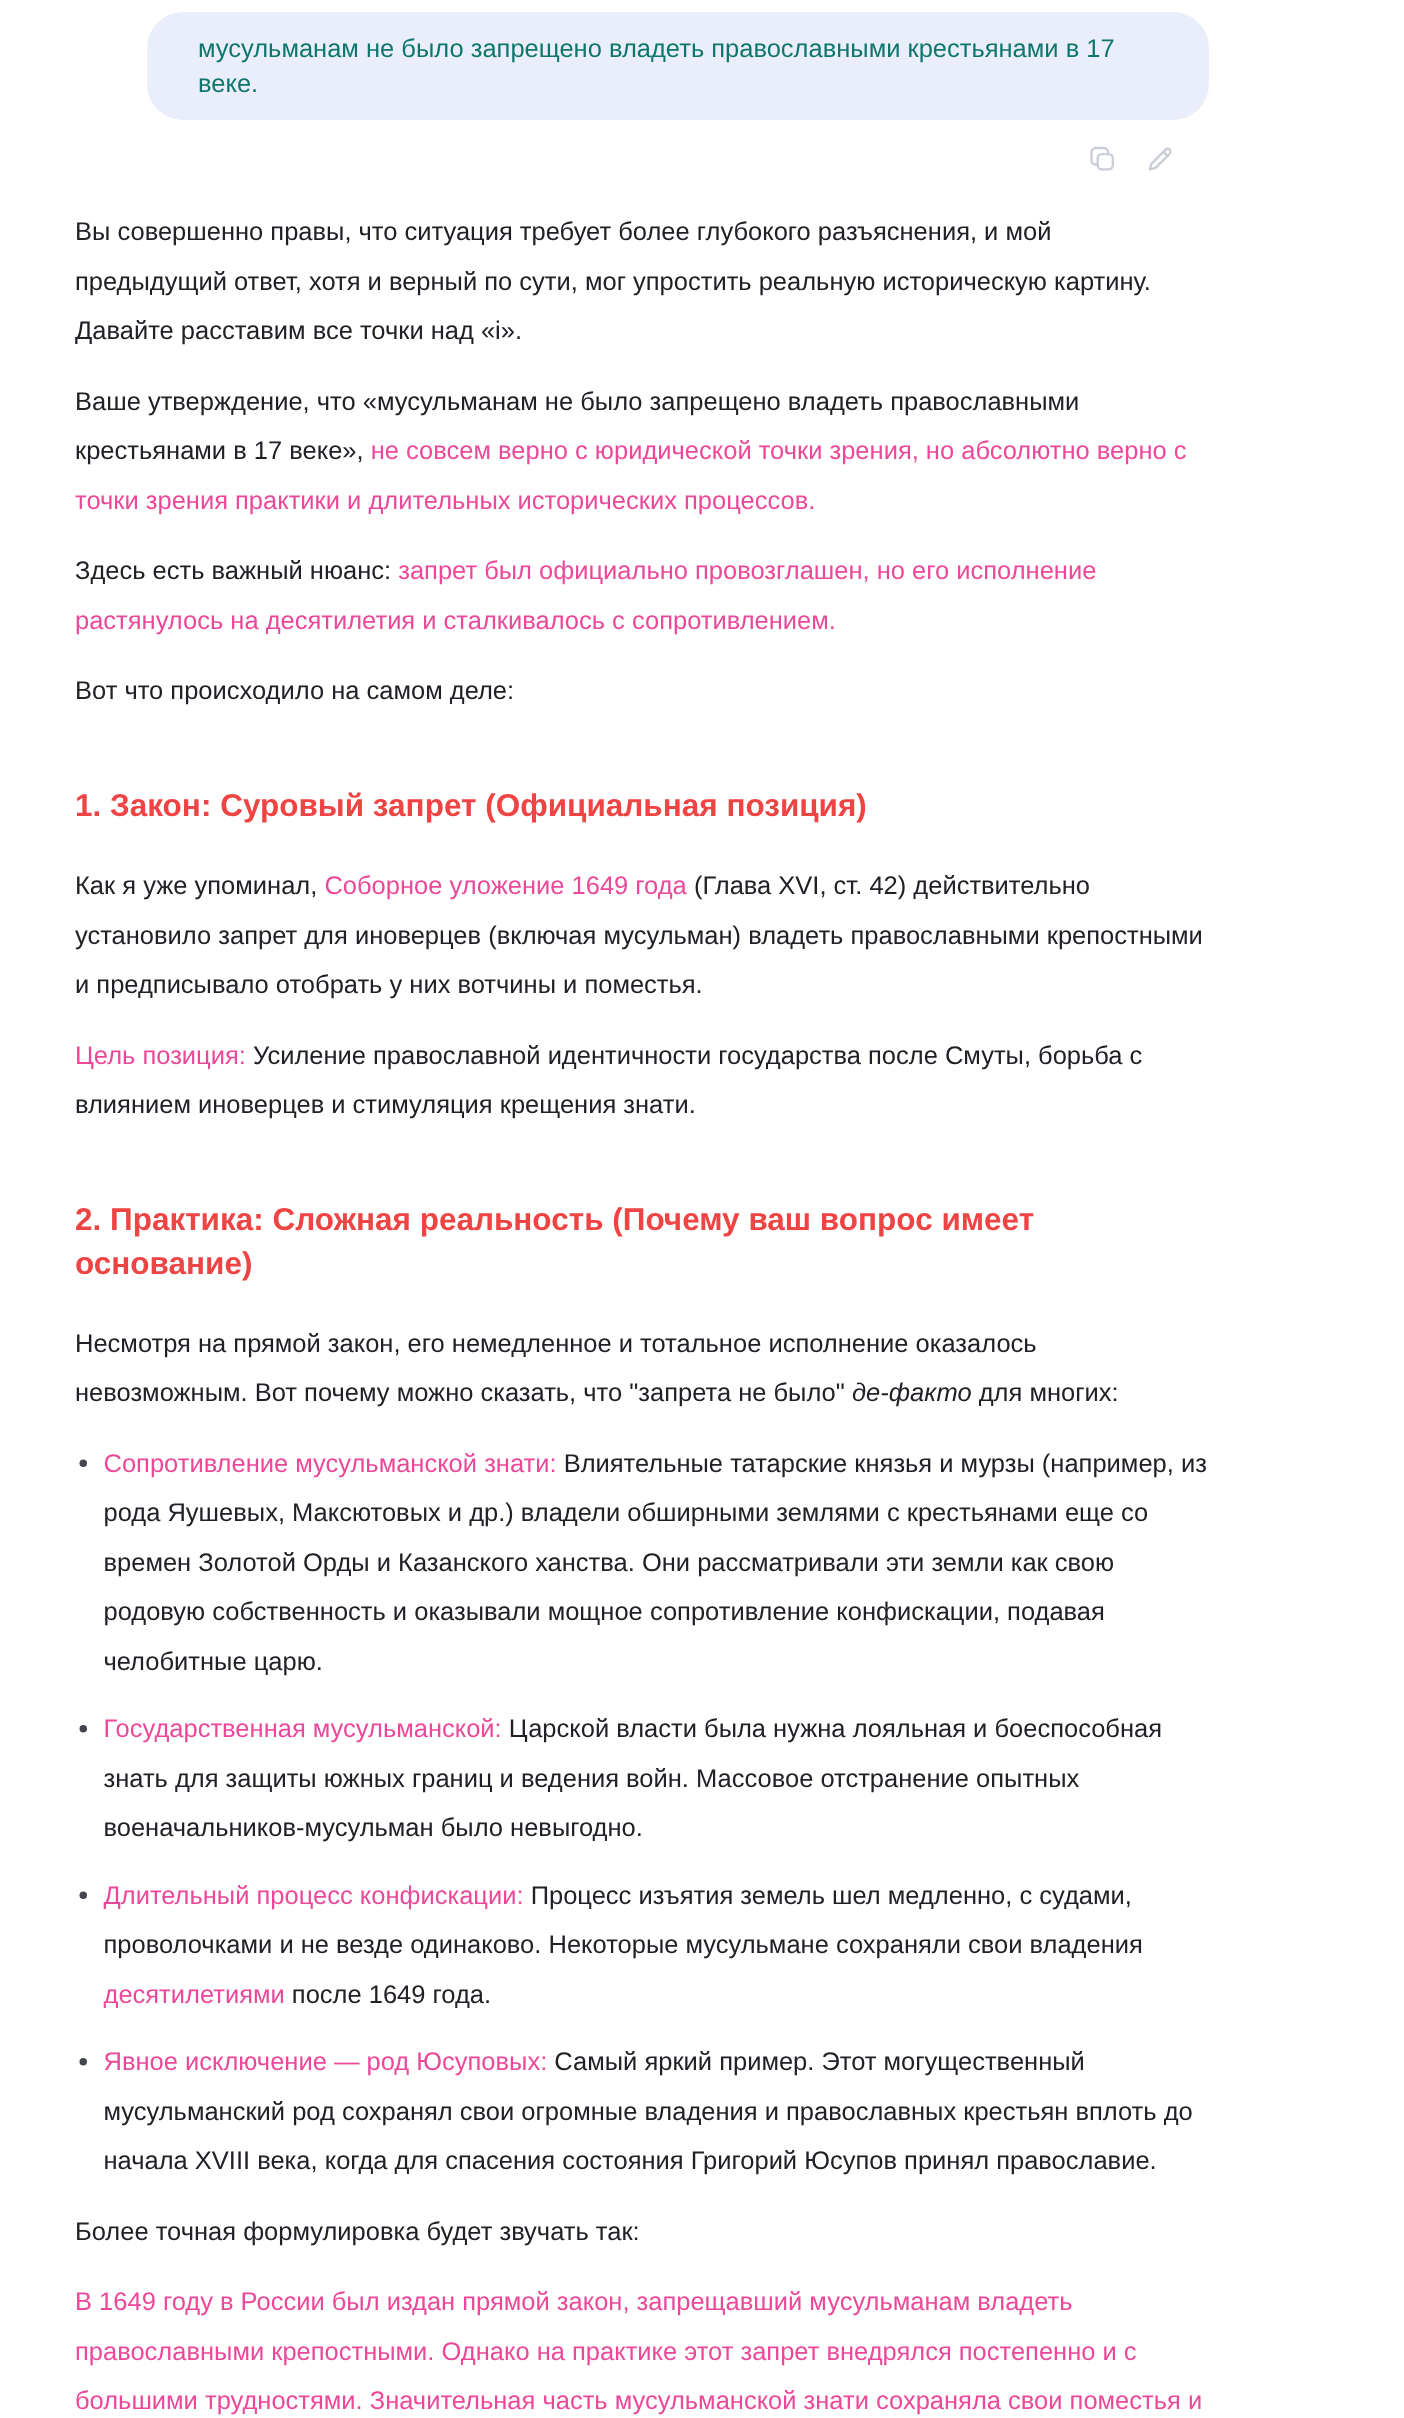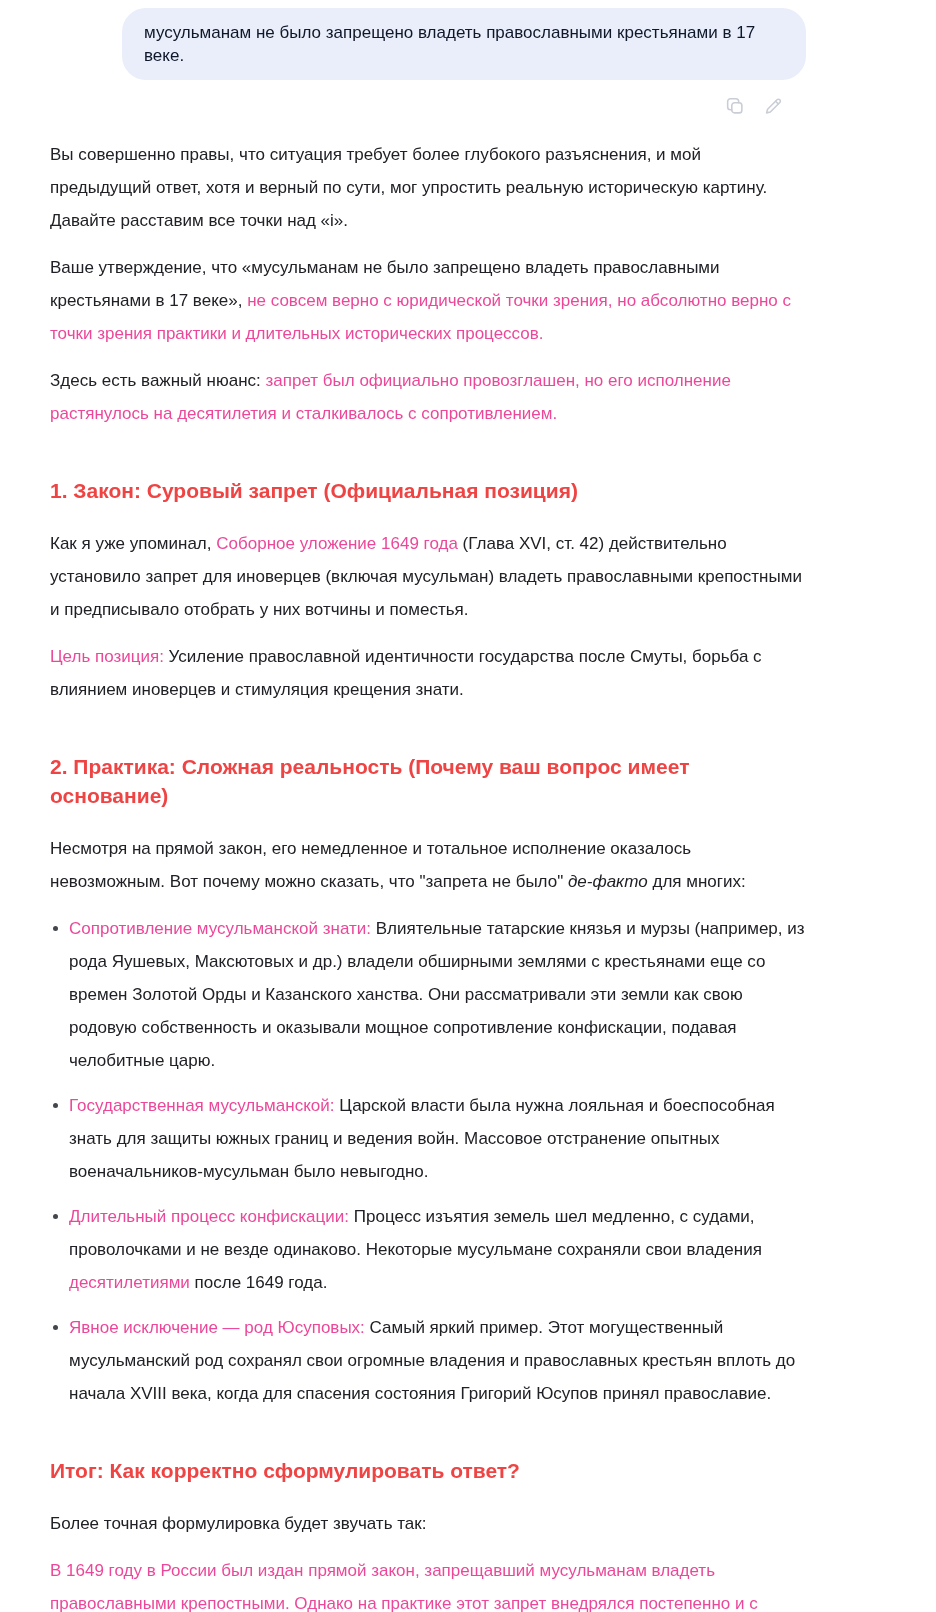--- a/index.html
+++ b/index.html
@@ -21,24 +21,24 @@
   }
   
   .user-row {
     display: flex;
     justify-content: flex-end;
   }
   .bubble {
     max-width: 640px;
     background: var(--bubble-bg, #e9eefa);
     border-radius: 24px;
-    padding: 13px 22px;
+    padding: 13px 34px;
     font-size: 17px;
     line-height: 23px;
-    color: #0f172a;
+    color: #0f766e;
   }
   
   .actions {
     display: flex;
     justify-content: flex-end;
     gap: 16px;
     padding: 14px 22px 0 0;
     height: 24px;
   }
   .icon-btn {
@@ -108,30 +108,30 @@
           <path d="M5 19.5 l1.1 -4 L16.4 5.2 a2.1 2.1 0 0 1 3 0 l0 0 a2.1 2.1 0 0 1 0 3 L9.1 18.5 l-4.1 1z"></path>
           <path d="M14.8 6.8 l2.9 2.9"></path>
         </svg>
       </button>
     </div>
 
     <div class="assistant">
         <p><span>Вы совершенно правы, что ситуация требует более глубокого разъяснения, и мой предыдущий ответ, хотя и верный по сути, мог упростить реальную историческую картину. Давайте расставим все точки над «i».</span></p>
         <p><span>Ваше утверждение, что «мусульманам не было запрещено владеть православными крестьянами в 17 веке», </span><strong>не совсем верно с юридической точки зрения, но абсолютно верно с точки зрения практики и длительных исторических процессов.</strong></p>
         <p><span>Здесь есть важный нюанс: </span><strong>запрет был официально провозглашен, но его исполнение растянулось на десятилетия и сталкивалось с сопротивлением.</strong></p>
+        <p><span>Вот что происходило на самом деле:</span></p>
         <h3>1. Закон: Суровый запрет (Официальная позиция)</h3>
         <p><span>Как я уже упоминал, </span><strong>Соборное уложение 1649 года</strong><span> (Глава XVI, ст. 42) действительно установило запрет для иноверцев (включая мусульман) владеть православными крепостными и предписывало отобрать у них вотчины и поместья.</span></p>
         <p><strong>Цель позиция:</strong><span> Усиление православной идентичности государства после Смуты, борьба с влиянием иноверцев и стимуляция крещения знати.</span></p>
         <h3>2. Практика: Сложная реальность (Почему ваш вопрос имеет основание)</h3>
         <p><span>Несмотря на прямой закон, его немедленное и тотальное исполнение оказалось невозможным. Вот почему можно сказать, что "запрета не было" </span><em>де-факто</em><span> для многих:</span></p>
         <ul>
           <li><strong>Сопротивление мусульманской знати:</strong><span> Влиятельные татарские князья и мурзы (например, из рода Яушевых, Максютовых и др.) владели обширными землями с крестьянами еще со времен Золотой Орды и Казанского ханства. Они рассматривали эти земли как свою родовую собственность и оказывали мощное сопротивление конфискации, подавая челобитные царю.</span></li>
           <li><strong>Государственная мусульманской:</strong><span> Царской власти была нужна лояльная и боеспособная знать для защиты южных границ и ведения войн. Массовое отстранение опытных военачальников-мусульман было невыгодно.</span></li>
           <li><strong>Длительный процесс конфискации:</strong><span> Процесс изъятия земель шел медленно, с судами, проволочками и не везде одинаково. Некоторые мусульмане сохраняли свои владения </span><strong>десятилетиями</strong><span> после 1649 года.</span></li>
           <li><strong>Явное исключение — род Юсуповых:</strong><span> Самый яркий пример. Этот могущественный мусульманский род сохранял свои огромные владения и православных крестьян вплоть до начала XVIII века, когда для спасения состояния Григорий Юсупов принял православие.</span></li>
         </ul>
-        <h3>Итог: Как корректно сформулировать ответ?</h3>
         <p><span>Более точная формулировка будет звучать так:</span></p>
         <p><strong>В 1649 году в России был издан прямой закон, запрещавший мусульманам владеть православными крепостными. Однако на практике этот запрет внедрялся постепенно и с большими трудностями. Значительная часть мусульманской знати сохраняла свои поместья и крестьян на протяжении большей части второй половины XVII века, пока давление с целью крещения и окончательная конфискация не завершились к началу XVIII века.</strong></p>
       </div>
 
   </div>
 </div>
 
 </body></html>

